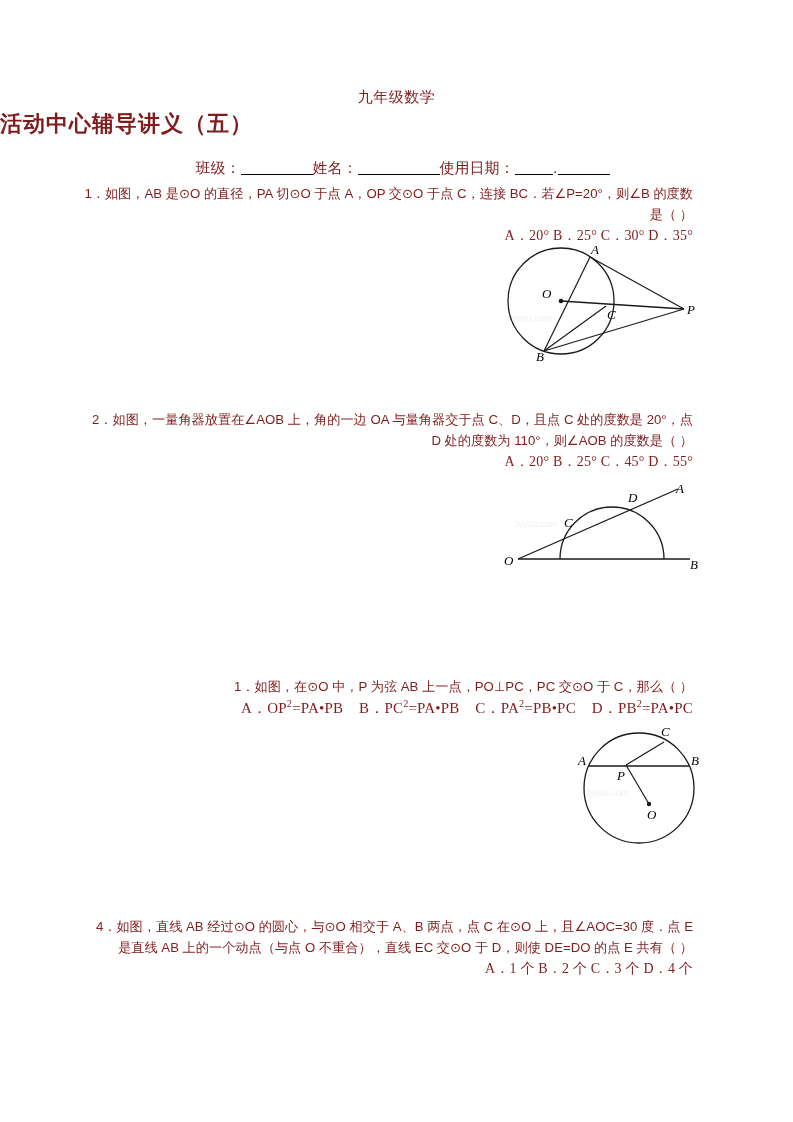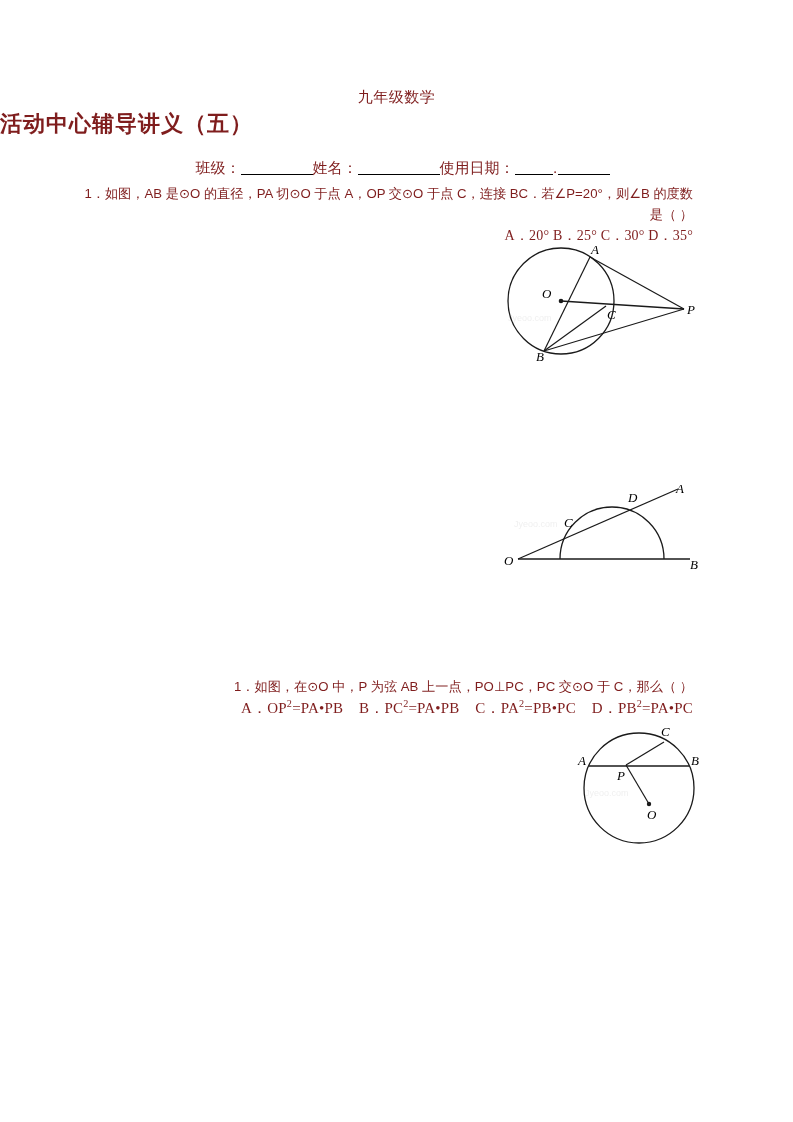--- a/index.html
+++ b/index.html
@@ -140,20 +140,24 @@
       <line x1="46" y1="108" x2="186" y2="66" stroke="#1a1a1a" stroke-width="1.2"></line>
       <circle cx="63" cy="58" r="2.3" fill="#1a1a1a"></circle>
       <text class="lbl" x="93" y="11">A</text>
       <text class="lbl" x="38" y="118">B</text>
       <text class="lbl" x="109" y="76">C</text>
       <text class="lbl" x="44" y="55">O</text>
       <text class="lbl" x="189" y="71">P</text>
     </svg>
   </div>
 
+  <div class="q q2">
+    <span class="body">2．如图，一量角器放置在∠AOB 上，角的一边 OA 与量角器交于点 C、D，且点 C 处的度数是 20°，点 D 处的度数为 110°，则∠AOB 的度数是（      ）</span>
+    <span class="opts">A．20°  B．25°  C．45°  D．55°</span>
+  </div>
 
   <div class="figure fig2">
     <svg width="205" height="90" viewBox="0 0 205 90">
       <text class="wm" x="14" y="44">Jyeoo.com</text>
 
       <line x1="18" y1="76" x2="190" y2="76" stroke="#1a1a1a" stroke-width="1.3"></line>
 
       <path d="M 60 76 A 52 52 0 0 1 164 76" fill="none" stroke="#1a1a1a" stroke-width="1.3"></path>
 
       <line x1="18" y1="76" x2="178" y2="6" stroke="#1a1a1a" stroke-width="1.2"></line>
@@ -187,14 +191,18 @@
       <line x1="53" y1="43" x2="76" y2="82" stroke="#1a1a1a" stroke-width="1.2"></line>
       <circle cx="76" cy="82" r="2.2" fill="#1a1a1a"></circle>
       <text class="lbl" x="5" y="43">A</text>
       <text class="lbl" x="118" y="43">B</text>
       <text class="lbl" x="88" y="14">C</text>
       <text class="lbl" x="44" y="58">P</text>
       <text class="lbl" x="74" y="97">O</text>
     </svg>
   </div>
 
+  <div class="q q4">
+    <span class="body">4．如图，直线 AB 经过⊙O 的圆心，与⊙O 相交于 A、B 两点，点 C 在⊙O 上，且∠AOC=30 度．点 E 是直线 AB 上的一个动点（与点 O 不重合），直线 EC 交⊙O 于 D，则使 DE=DO 的点 E 共有（      ）</span>
+    <span class="opts">A．1 个 B．2 个 C．3 个 D．4 个</span>
+  </div>
 
 </div>
 
 </body></html>

